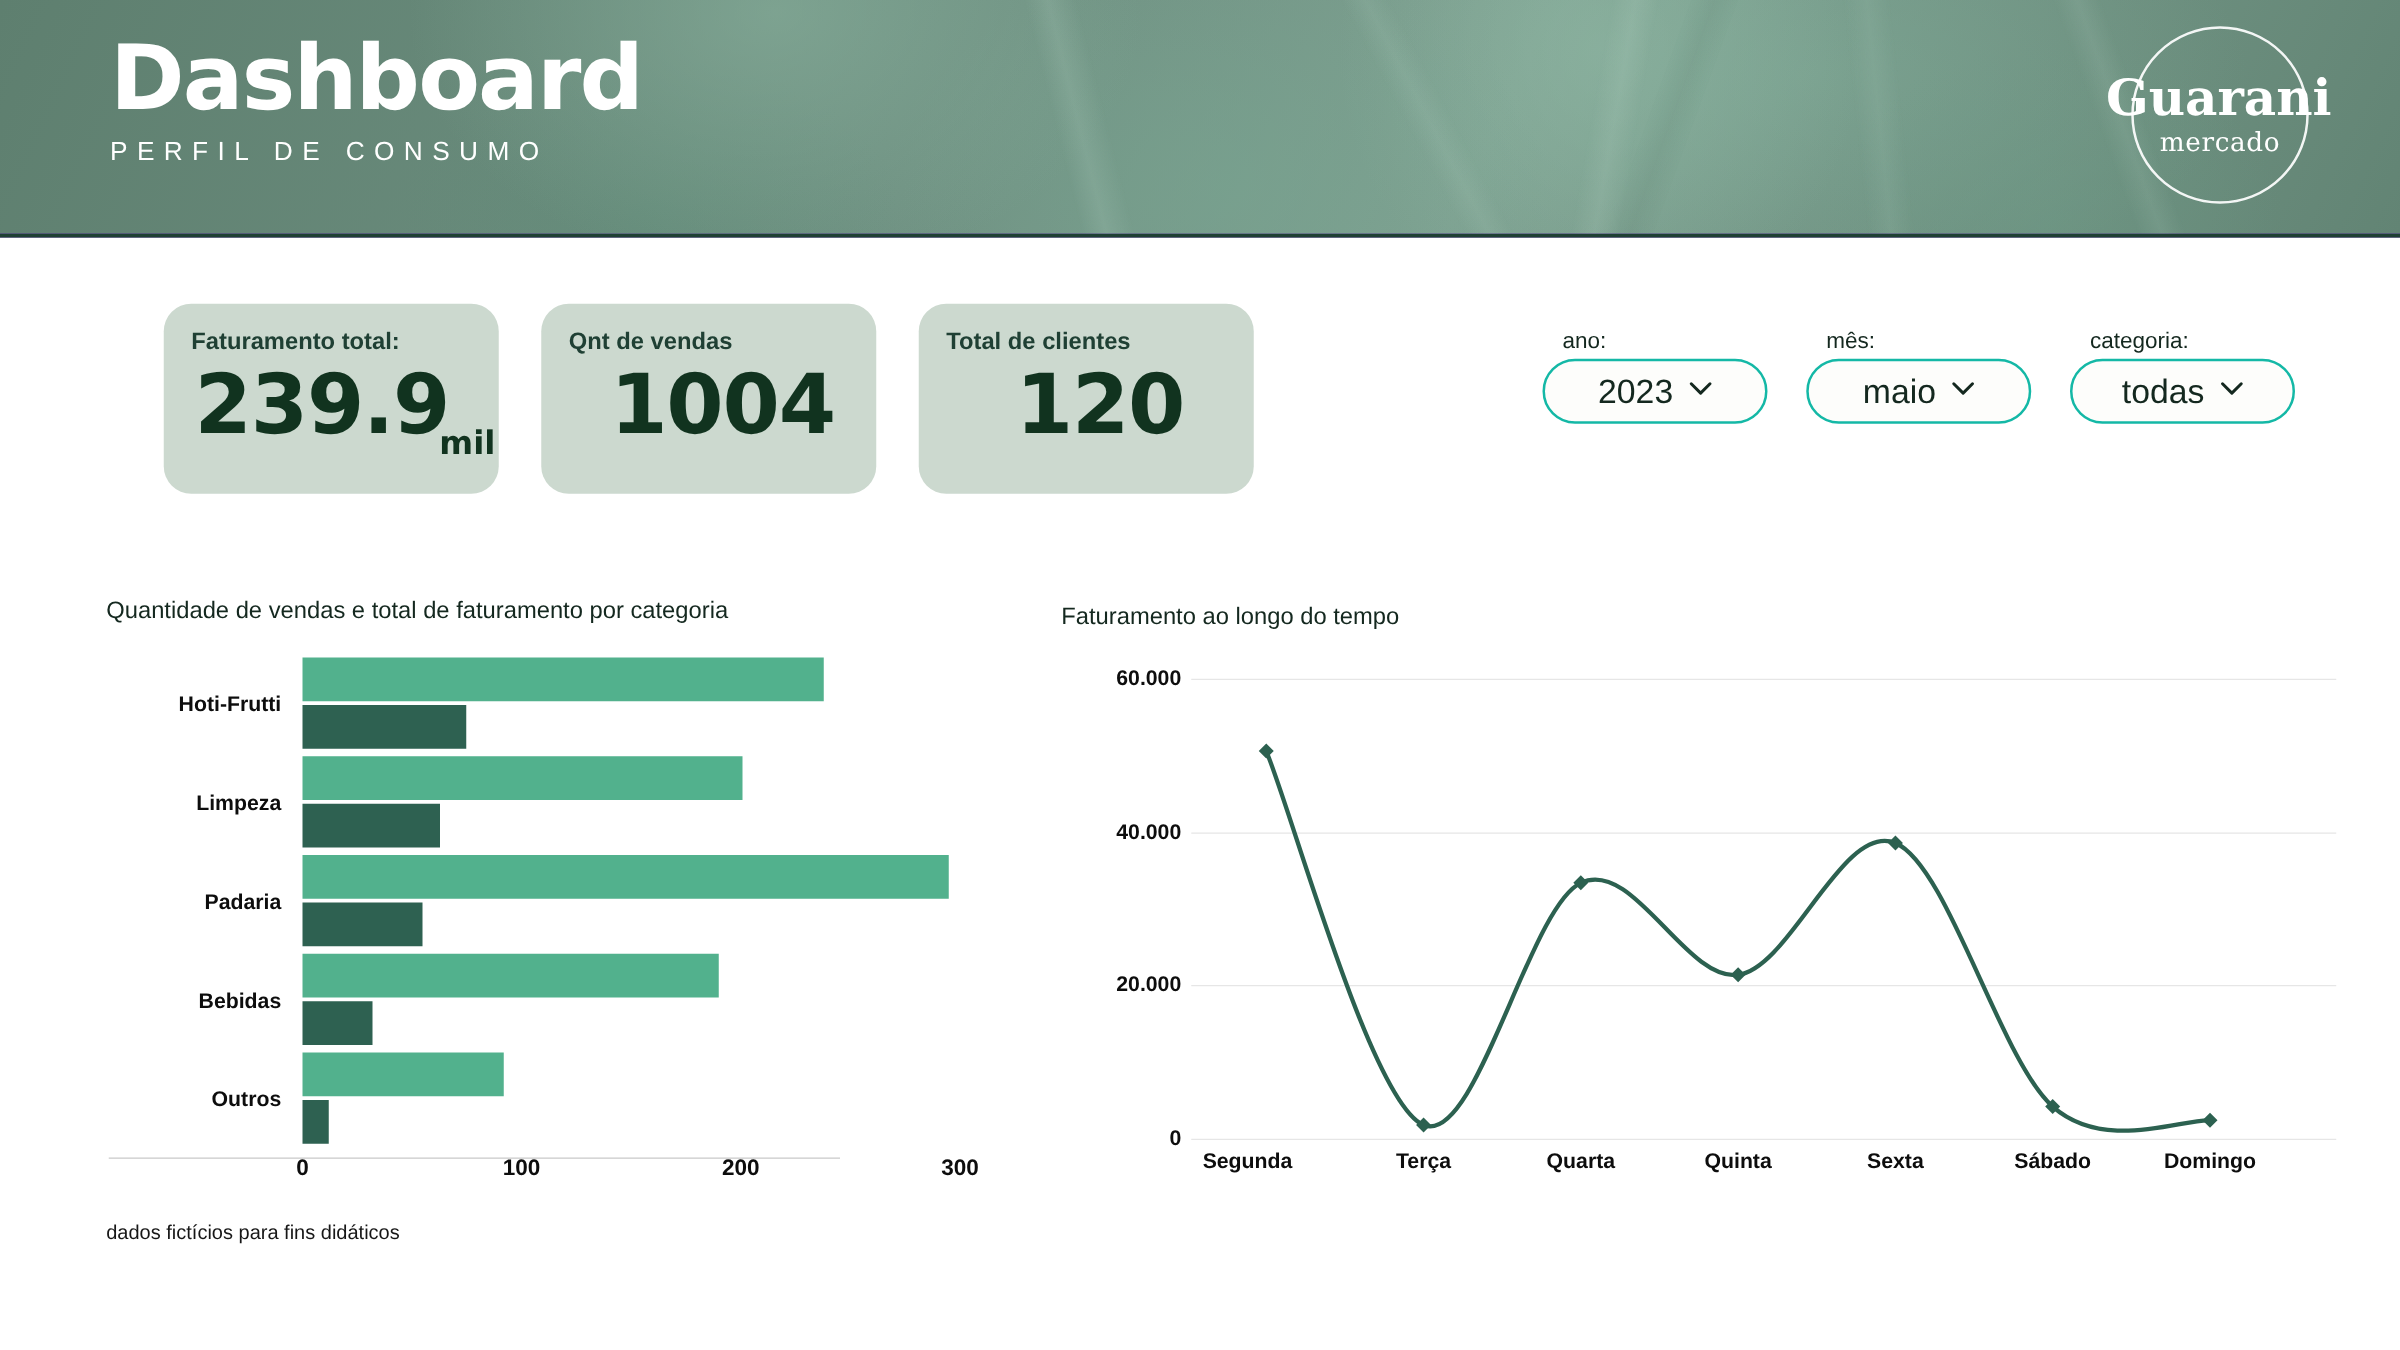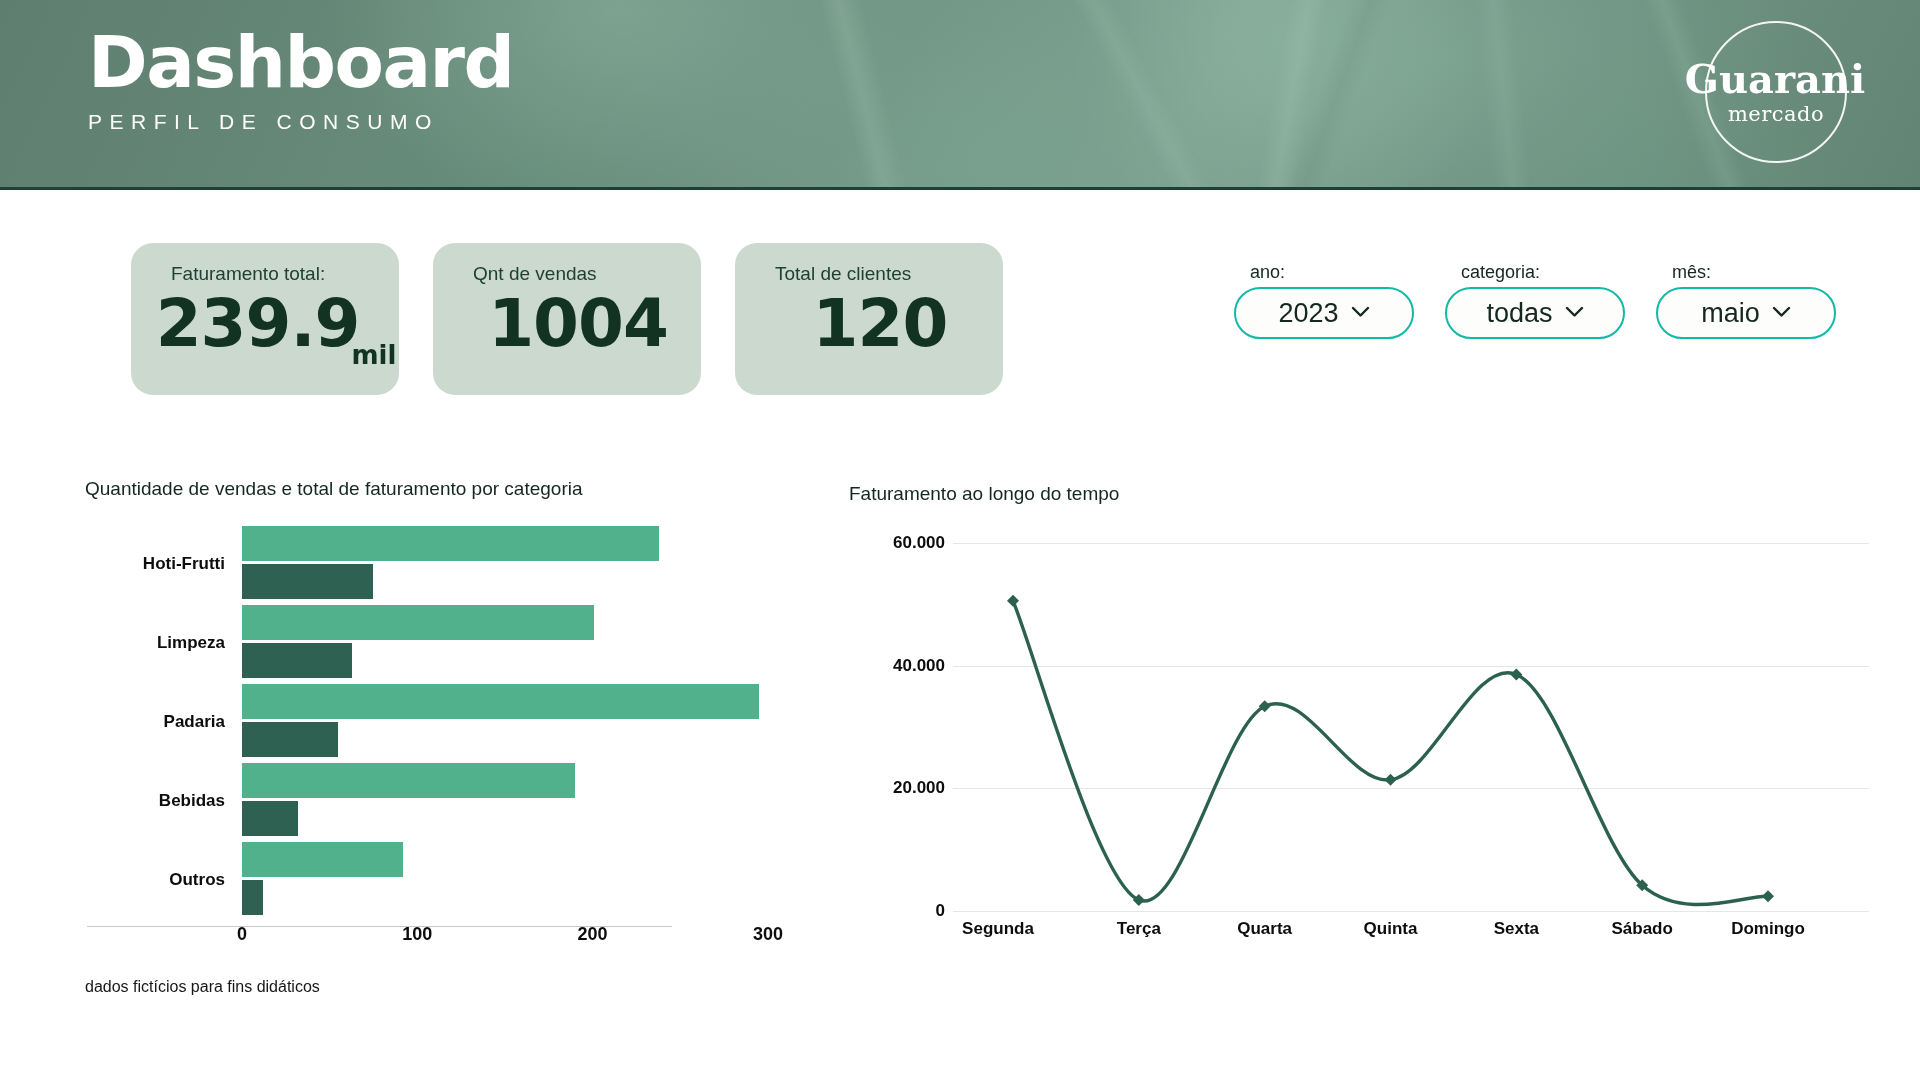--- a/index.html
+++ b/index.html
@@ -65,21 +65,21 @@
     font-size:21px; color:#ffffff; margin-top:3px; letter-spacing:.5px;
   }
 
   
   .kpi-row { position:absolute; left:131px; top:243px; display:flex; gap:34px; }
   .kpi-card {
     width:268px; height:152px;
     background:#ccd9cf; border-radius:22px;
     padding:20px 0 0 22px;
   }
-  .kpi-label { font-size:19px; color:#1f4034; font-weight:400;margin-left:18px; }
+  .kpi-label { font-size:19px; color:#1f4034; font-weight:700; }
   .kpi-value-wrap {
     display:flex; align-items:baseline; justify-content:center;
     margin-top:-2px;
   }
   .kpi-value {
     font-family:"DejaVu Sans", sans-serif;
     font-size:66px; font-weight:700; color:#11331f; letter-spacing:-1px;
     line-height:1.25;
   }
   .kpi-suffix {
@@ -190,34 +190,34 @@
     <div class="filter-pill">
       <span class="filter-value">2023</span>
       <span class="chev">
         <svg width="19" height="12" viewBox="0 0 19 12">
             <path d="M2 2 L9.5 9.5 L17 2" fill="none" stroke="#14281f" stroke-width="2.4" stroke-linecap="round" stroke-linejoin="round"></path>
           </svg>
       </span>
     </div>
   </div>
   <div class="filter">
-    <div class="filter-label">categoria:</div>
+    <div class="filter-label">mês:</div>
     <div class="filter-pill">
-      <span class="filter-value">todas</span>
+      <span class="filter-value">maio</span>
       <span class="chev">
         <svg width="19" height="12" viewBox="0 0 19 12">
             <path d="M2 2 L9.5 9.5 L17 2" fill="none" stroke="#14281f" stroke-width="2.4" stroke-linecap="round" stroke-linejoin="round"></path>
           </svg>
       </span>
     </div>
   </div>
   <div class="filter">
-    <div class="filter-label">mês:</div>
+    <div class="filter-label">categoria:</div>
     <div class="filter-pill">
-      <span class="filter-value">maio</span>
+      <span class="filter-value">todas</span>
       <span class="chev">
         <svg width="19" height="12" viewBox="0 0 19 12">
             <path d="M2 2 L9.5 9.5 L17 2" fill="none" stroke="#14281f" stroke-width="2.4" stroke-linecap="round" stroke-linejoin="round"></path>
           </svg>
       </span>
     </div>
   </div>
 </div>
 
 <div class="bar-panel">

